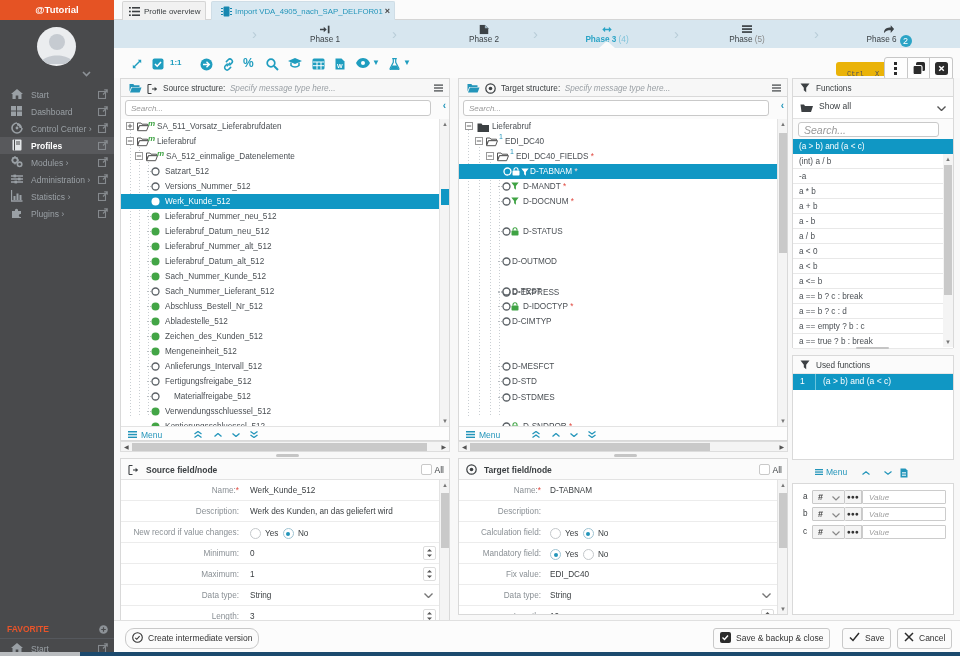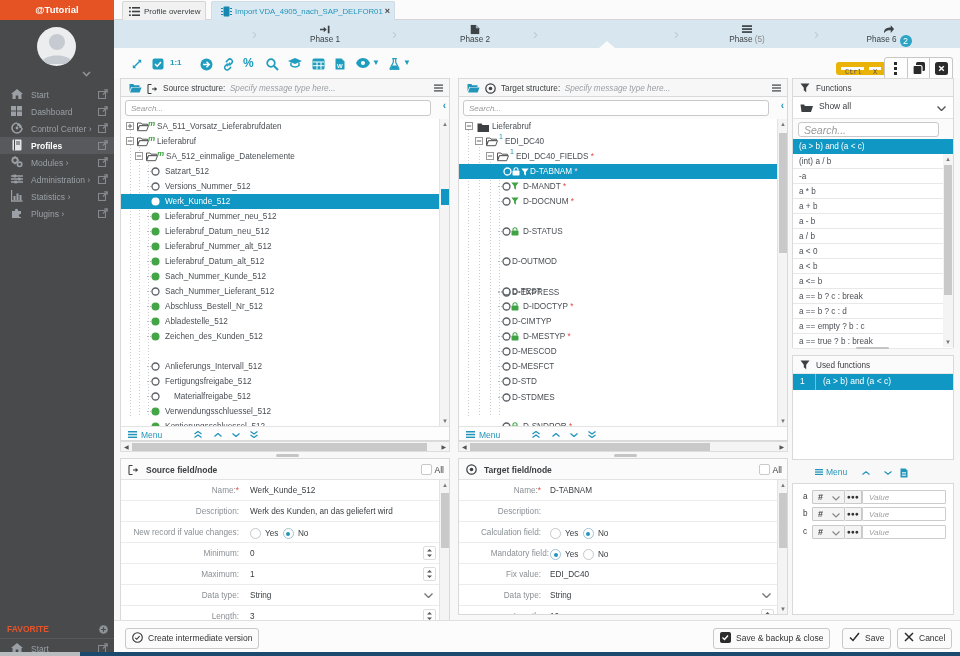--- a/index.html
+++ b/index.html
@@ -22,21 +22,21 @@
 .tab { position:absolute; top:1px; height:19px; font-size:8px; }
 #tab1 { left:8px; width:84px; background:#f1f1f1; border:1px solid #d5d5d5; border-bottom:none; border-radius:2px 2px 0 0; color:#3c4043; }
 #tab2 { left:97px; width:184px; background:#d9e8f1; border:1px solid #cfdde6; border-bottom:1px solid #d9e8f1; border-radius:2px 2px 0 0; color:#2395ba; z-index:2; }
 #wizard { position:absolute; left:114px; top:20px; width:846px; height:28px; background:#d7e6ef; }
 .step { position:absolute; top:0; height:28px; text-align:center; }
 .step .lab { position:absolute; top:15px; width:100%; font-size:8.2px; color:#3c4246; white-space:nowrap; }
 .step.active .lab { color:#2ba4c6; font-weight:bold; }
 .wchev { position:absolute; top:5px; color:#b9cdd8; font-size:15px; font-weight:normal; font-family:"Liberation Sans",sans-serif; }
 #notch { position:absolute; left:599px; top:41px; width:0; height:0; border-left:8px solid transparent; border-right:8px solid transparent; border-bottom:7px solid #fbfbfb; }
 #toolrow { position:absolute; left:114px; top:48px; width:846px; height:30px; background:#fbfbfb; }
-.key { position:absolute; top:14px; height:13px; border:5px solid #eab308; border-radius:3px; background:#fdfdfd; color:#555; font-size:7px; line-height:11px; padding:0 4px; font-family:"Liberation Mono",monospace; }
+.key { position:absolute; top:14px; height:13px; border:7px solid #eab308; border-radius:3px; background:#fdfdfd; color:#555; font-size:7px; line-height:11px; padding:0 4px; font-family:"Liberation Mono",monospace; }
 #btngroup { position:absolute; left:770px; top:9px; width:69px; height:23px; display:flex; }
 #btngroup .b { flex:1; background:#fdfdfd; border:1px solid #c7c7c7; border-left:none; display:flex; align-items:center; justify-content:center; }
 #btngroup .b:first-child { border-left:1px solid #c7c7c7; border-radius:3px 0 0 3px; }
 #btngroup .b:last-child { border-radius:0 3px 3px 0; }
 .panel { position:absolute; background:#fff; border:1px solid #d9d9d9; }
 .phead { position:absolute; left:0; top:0; right:0; height:18px; background:#f7f7f7; border-bottom:1px solid #d9d9d9; }
 .phead .t { position:absolute; top:4.5px; font-size:8.2px; color:#3c4043; white-space:nowrap; }
 .phint { font-style:italic; color:#9aa0a5; }
 .srow { position:absolute; left:0; top:18px; right:0; height:22px; background:#fbfbfb; }
 .srow .inp { position:absolute; left:4px; top:3px; height:16px; border:1px solid #c9c9c9; border-radius:3px; background:#fff; font-size:8px; font-style:italic; color:#999; padding-left:5px; line-height:15px; }
@@ -279,28 +279,38 @@
 <div class="step" style="left:141px;width:140px">
       <div class="ico" style="position:absolute;top:4px;left:0;width:100%;display:flex;justify-content:center;transform:scale(.85)">
         <svg width="12" height="11" viewBox="0 0 12 11">
           <path d="M0 5.5 h5.5" stroke="#3c4246" stroke-width="1.8"></path>
           <path d="M4.5 2.2 L8 5.5 L4.5 8.8 Z" fill="#3c4246"></path>
           <rect x="9.3" y="1" width="2" height="9" fill="#3c4246"></rect>
         </svg>
       </div>
       <div class="lab">Phase 1</div>
     </div>
-<div class="step" style="left:291px;width:140px">
+<div class="step" style="left:300px;width:140px">
       <div class="ico" style="position:absolute;top:4px;left:0;width:100%;display:flex;justify-content:center;transform:scale(.85)">
         <svg width="12" height="11" viewBox="0 0 12 11">
           <path d="M1 0 h6 l4 4 v7 h-10 z" fill="#3c4246"></path>
           <path d="M7 0 l4 4 h-4 z" fill="#9fb6c4"></path>
         </svg>
       </div>
       <div class="lab">Phase 2</div>
+    </div>
+<div class="step active" style="left:423px;width:140px">
+      <div class="ico" style="position:absolute;top:4px;left:0;width:100%;display:flex;justify-content:center;transform:scale(.85)">
+        <svg width="12" height="11" viewBox="0 0 12 11">
+          <path d="M2.5 5.5 h7" stroke="#2ba4c6" stroke-width="1.8"></path>
+          <path d="M3.8 2.3 L0.5 5.5 L3.8 8.7 Z" fill="#2ba4c6"></path>
+          <path d="M8.2 2.3 L11.5 5.5 L8.2 8.7 Z" fill="#2ba4c6"></path>
+        </svg>
+      </div>
+      <div class="lab">Phase 3 <span style="color:#7fc3da;font-weight:normal">(4)</span></div>
     </div>
 <div class="step" style="left:563px;width:140px">
       <div class="ico" style="position:absolute;top:4px;left:0;width:100%;display:flex;justify-content:center;transform:scale(.85)">
         <svg width="12" height="11" viewBox="0 0 12 11">
           <g fill="#3c4246">
             <rect x="0" y="0.5" width="12" height="2"></rect>
             <rect x="0" y="4" width="12" height="2"></rect>
             <rect x="0" y="7.5" width="12" height="2"></rect>
           </g>
         </svg>
@@ -595,20 +605,29 @@
       </div>
 <div class="trow" style="top:210px">
         <span style="position:absolute;left:26px;top:7px;width:4px;border-top:1px dotted #b9bec2"></span>
         <span style="position:absolute;left:30px;top:3px">
           <svg width="9" height="9" viewBox="0 0 9 9">
             <circle cx="4.5" cy="4.5" r="4" fill="#43a546"></circle>
           </svg>
         </span>
         <span class="tt" style="left:44px">Zeichen_des_Kunden_512</span>
       </div>
+<div class="trow" style="top:225px">
+        <span style="position:absolute;left:26px;top:7px;width:4px;border-top:1px dotted #b9bec2"></span>
+        <span style="position:absolute;left:30px;top:3px">
+          <svg width="9" height="9" viewBox="0 0 9 9">
+            <circle cx="4.5" cy="4.5" r="4" fill="#43a546"></circle>
+          </svg>
+        </span>
+        <span class="tt" style="left:44px">Mengeneinheit_512</span>
+      </div>
 <div class="trow" style="top:240px">
         <span style="position:absolute;left:26px;top:7px;width:4px;border-top:1px dotted #b9bec2"></span>
         <span style="position:absolute;left:30px;top:3px">
           <svg width="9" height="9" viewBox="0 0 9 9">
             <circle cx="4.5" cy="4.5" r="3.5" fill="#fff" stroke="#5a6065" stroke-width="1.3"></circle>
           </svg>
         </span>
         <span class="tt" style="left:44px">Anlieferungs_Intervall_512</span>
       </div>
 <div class="trow" style="top:255px">
@@ -861,44 +880,20 @@
           </svg>
         </span>
         <span style="position:absolute;left:52px;top:3px">
           <svg width="8" height="9" viewBox="0 0 8 9">
             <rect x="0.5" y="3.6" width="7" height="4.9" rx="0.8" fill="#3fa344"></rect>
             <path d="M2 3.6 V2.7 a2 2 0 0 1 4 0 V3.6" fill="none" stroke="#3fa344" stroke-width="1.1"></path>
           </svg>
         </span>
         <span class="tt" style="left:64px">D-IDOCTYP <span class="red">*</span></span>
       </div>
-<div class="trow" style="top:210px">
-        <span style="position:absolute;left:39px;top:7px;width:4px;border-top:1px dotted #b9bec2"></span>
-        <span style="position:absolute;left:43px;top:3px">
-          <svg width="9" height="9" viewBox="0 0 9 9">
-            <circle cx="4.5" cy="4.5" r="3.5" fill="#fff" stroke="#5a6065" stroke-width="1.3"></circle>
-          </svg>
-        </span>
-        <span style="position:absolute;left:52px;top:3px">
-          <svg width="8" height="9" viewBox="0 0 8 9">
-            <rect x="0.5" y="3.6" width="7" height="4.9" rx="0.8" fill="#3fa344"></rect>
-            <path d="M2 3.6 V2.7 a2 2 0 0 1 4 0 V3.6" fill="none" stroke="#3fa344" stroke-width="1.1"></path>
-          </svg>
-        </span>
-        <span class="tt" style="left:64px">D-MESTYP <span class="red">*</span></span>
-      </div>
-<div class="trow" style="top:225px">
-        <span style="position:absolute;left:39px;top:7px;width:4px;border-top:1px dotted #b9bec2"></span>
-        <span style="position:absolute;left:43px;top:3px">
-          <svg width="9" height="9" viewBox="0 0 9 9">
-            <circle cx="4.5" cy="4.5" r="3.5" fill="#fff" stroke="#5a6065" stroke-width="1.3"></circle>
-          </svg>
-        </span>
-        <span class="tt" style="left:53px">D-MESCOD</span>
-      </div>
 <div class="trow" style="top:240px">
         <span style="position:absolute;left:39px;top:7px;width:4px;border-top:1px dotted #b9bec2"></span>
         <span style="position:absolute;left:43px;top:3px">
           <svg width="9" height="9" viewBox="0 0 9 9">
             <circle cx="4.5" cy="4.5" r="3.5" fill="#fff" stroke="#5a6065" stroke-width="1.3"></circle>
           </svg>
         </span>
         <span class="tt" style="left:53px">D-MESFCT</span>
       </div>
 <div class="trow" style="top:255px">
@@ -1048,21 +1043,21 @@
     </div>
 <div class="frow" style="top:42px">
       <span class="lb" style="left:0;width:82px">Description:</span>
       <span class="vl" style="left:91px"></span>
     </div>
 <div class="frow" style="top:63px">
       <span class="lb" style="left:0;width:82px">Calculation field:</span>
       <span class="vl" style="left:91px"><span class="radio"></span>Yes &nbsp;<span class="radio on"></span>No</span>
     </div>
 <div class="frow" style="top:84px">
-      <span class="lb" style="left:8px;width:82px">Mandatory field:</span>
+      <span class="lb" style="left:0;width:82px">Mandatory field:</span>
       <span class="vl" style="left:91px"><span class="radio on"></span>Yes &nbsp;<span class="radio"></span>No</span>
     </div>
 <div class="frow" style="top:105px">
       <span class="lb" style="left:0;width:82px">Fix value:</span>
       <span class="vl" style="left:91px">EDI_DC40</span>
     </div>
 <div class="frow" style="top:126px">
       <span class="lb" style="left:0;width:82px">Data type:</span>
       <span class="vl" style="left:91px">String</span>
       <svg style="position:absolute;right:6px;top:8px" width="9" height="5" viewBox="0 0 9 5">
@@ -1215,21 +1210,21 @@
         <span style="position:absolute;left:5px;top:1px;color:#444;font-size:9px;font-weight:bold">#</span>
         <svg style="position:absolute;right:4px;top:5px" width="8" height="5" viewBox="0 0 8 5">
           <path d="M0.5 0.5 L4 4 L7.5 0.5" stroke="#888" stroke-width="1.2" fill="none"></path>
         </svg>
       </span>
       <span style="position:absolute;left:52px;top:0;width:17px;height:14px;border:1px solid #c9c9c9;border-left:none;border-radius:1px;background:#f4f4f4;text-align:center;line-height:12px;color:#333;font-size:6.5px;letter-spacing:0;">●●●</span>
       <span style="position:absolute;left:69px;top:0;width:84px;height:14px;border:1px solid #ccc;border-radius:1px;background:#fff;font-style:italic;color:#a0a0a0;padding-left:6px;line-height:13px;font-size:8px;">Value</span>
     </div>
 </div>
 <div id="footer">
-<div class="fbtn" style="left:11px;"><svg style="display:inline-block;vertical-align:-2px;margin-right:5px" width="11" height="11" viewBox="0 0 11 11">
+<div class="fbtn" style="left:11px;border-radius:9px;"><svg style="display:inline-block;vertical-align:-2px;margin-right:5px" width="11" height="11" viewBox="0 0 11 11">
         <circle cx="5.5" cy="5.5" r="4.8" fill="none" stroke="#333" stroke-width="1.1"></circle>
         <path d="M3.3 5.8l1.5 1.5 2.8-3.1" fill="none" stroke="#333" stroke-width="1.1"></path>
       </svg>Create intermediate version</div>
 <div class="fbtn" style="left:599px;"><svg style="display:inline-block;vertical-align:-2px;margin-right:5px" width="11" height="11" viewBox="0 0 11 11">
         <rect x="0" y="0" width="11" height="11" rx="2" fill="#2b2b2b"></rect>
         <path d="M2.5 5.5l2 2 3.5-4" stroke="#fff" stroke-width="1.4" fill="none"></path>
       </svg>Save &amp; backup &amp; close</div>
 <div class="fbtn" style="left:728px;"><svg style="display:inline-block;vertical-align:-1px;margin-right:5px" width="11" height="10" viewBox="0 0 11 10">
         <path d="M1 5.5l3 3L10 1" stroke="#2b2b2b" stroke-width="1.5" fill="none"></path>
       </svg>Save</div>

